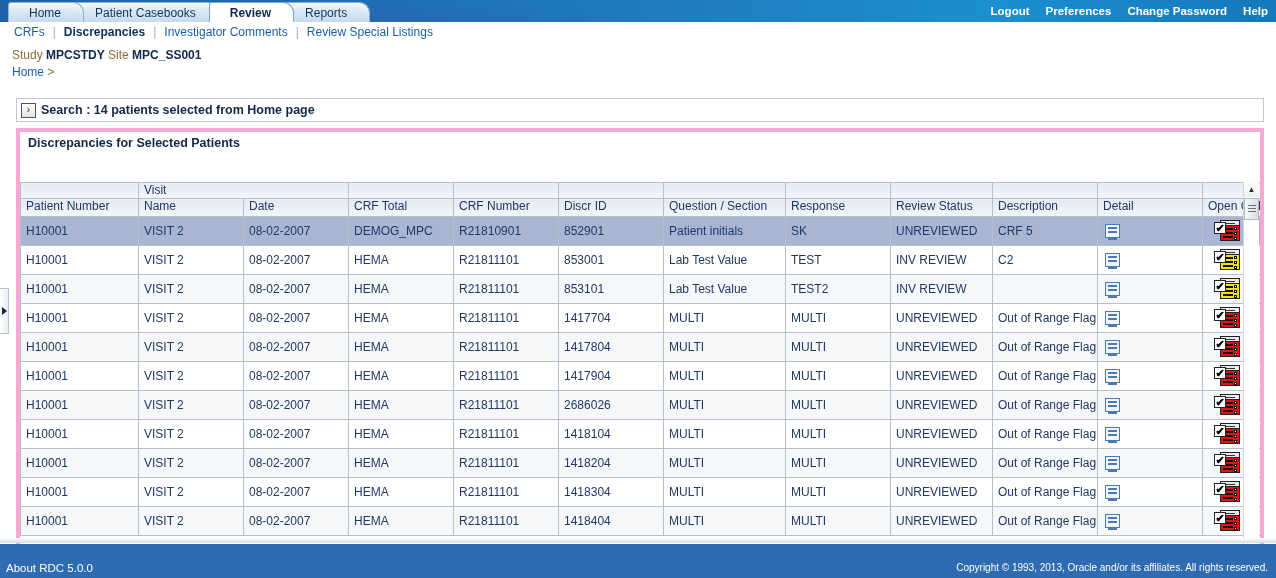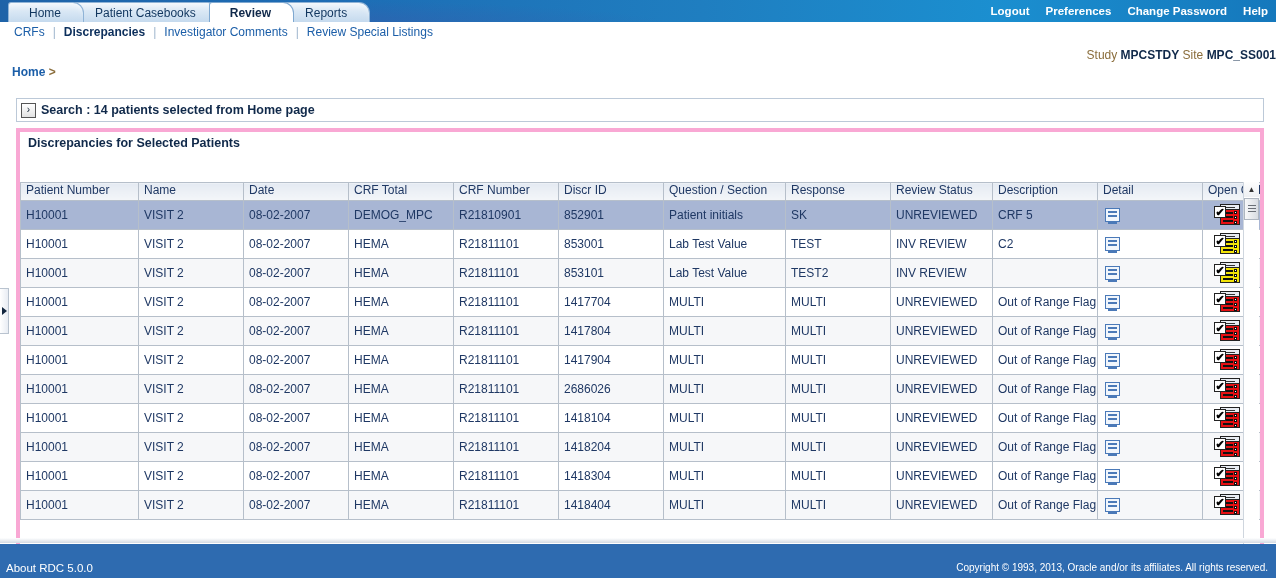--- a/index.html
+++ b/index.html
@@ -81,29 +81,27 @@
     white-space: nowrap;
   }
   .subnav a.current { color: #0c2f5c; font-weight: bold; }
   .subnav .sep { color: #9fb6cd; }
 
   
   .studyline {
     padding: 6px 0 0 12px;
     font-size: 12px;
     white-space: nowrap;
-    text-align: right;
   }
   .studyline .lbl { color: #8a6d3b; }
   .studyline .val { color: #10294a; font-weight: bold; }
   .crumbs {
     padding: 3px 0 0 12px;
     font-size: 12px;
     color: #1b5ea8;
-    font-weight: bold;
   }
   .crumbs a { color: #1b5ea8; text-decoration: none; }
   .crumbs .gt { color: #8a6d3b; }
 
   
   .searchbar {
     position: absolute; left: 16px; top: 98px; width: 1248px; height: 24px;
     background: #ffffff;
     border: 1px solid #bcc9d8;
     display: flex; align-items: center;
@@ -411,20 +409,33 @@
         <col class="c-crfnum">
           <col class="c-discr">
           <col class="c-quest">
           <col class="c-resp">
         <col class="c-status">
           <col class="c-desc">
           <col class="c-detail">
           <col class="c-opencrf">
       </colgroup>
       <thead>
+        <tr class="grouprow">
+          <th class="blank"></th>
+          <th class="visitgroup" colspan="2">Visit</th>
+          <th class="blank"></th>
+          <th class="blank"></th>
+          <th class="blank"></th>
+          <th class="blank"></th>
+          <th class="blank"></th>
+          <th class="blank"></th>
+          <th class="blank"></th>
+          <th class="blank"></th>
+          <th class="blank"></th>
+        </tr>
         <tr id="colhead">
             <th>Patient Number</th>
             <th>Name</th>
             <th>Date</th>
             <th>CRF Total</th>
             <th>CRF Number</th>
             <th>Discr ID</th>
             <th>Question / Section</th>
             <th>Response</th>
             <th>Review Status</th>

